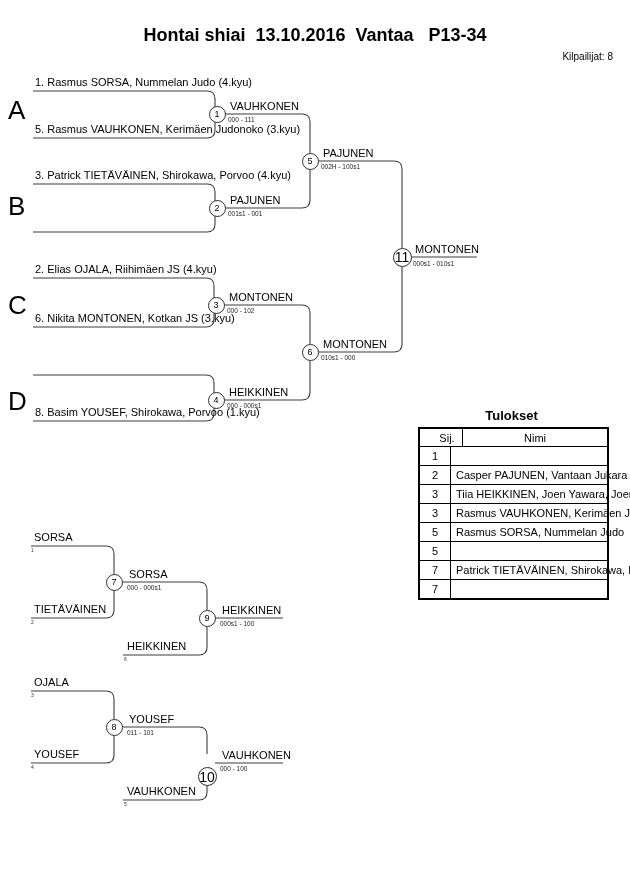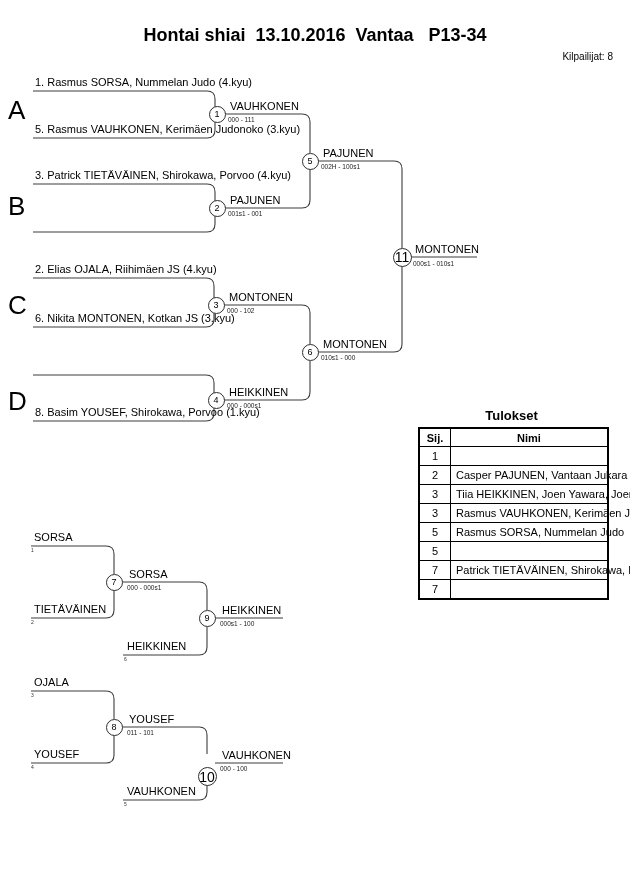--- a/index.html
+++ b/index.html
@@ -13,21 +13,21 @@
   .winner{font-size:11px;line-height:12px;white-space:nowrap;}
   .score{font-size:6.5px;line-height:7px;white-space:nowrap;color:#222;}
   .ref{font-size:5px;line-height:5px;color:#333;}
   .circle{box-sizing:border-box;width:17px;height:17px;border:1px solid #2e2e2e;border-radius:50%;
           background:#fff;display:flex;align-items:center;justify-content:center;
           font-size:9px;line-height:1;}
   .circle.big{width:19px;height:19px;font-size:14px;}
   .rtitle{left:418px;top:408px;width:187px;text-align:center;font-weight:bold;font-size:13px;}
   .rtable{left:418px;top:427px;width:187px;border:2px solid #000;background:#fff;}
   .rrow{display:flex;height:18px;border-top:1px solid #000;align-items:stretch;font-size:11px;}
-  .rrow.head{border-top:none;height:17px;font-weight:bold;}
+  .rrow.head{border-top:none;height:17px;font-weight:normal;margin-left:12px;}
   .rcell-sij{flex:0 0 30px;width:30px;border-right:1px solid #000;display:flex;align-items:center;justify-content:center;}
   .rcell-nimi{flex:1;min-width:0;display:flex;align-items:center;padding-left:5px;white-space:nowrap;overflow:visible;}
   .rrow.head .rcell-nimi{padding-left:0;justify-content:center;}
   svg.lines{left:0;top:0;}
 </style>
 </head>
 <body>
 
 <div class="page">
 

